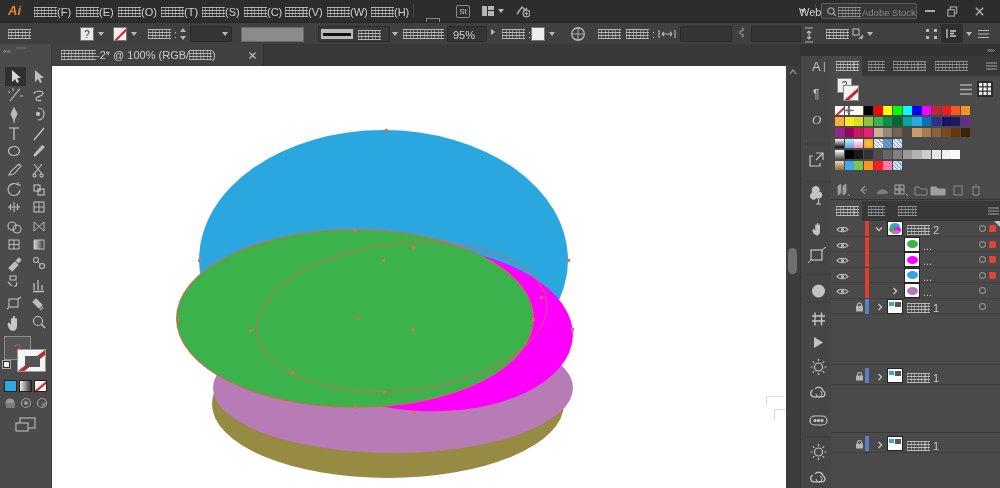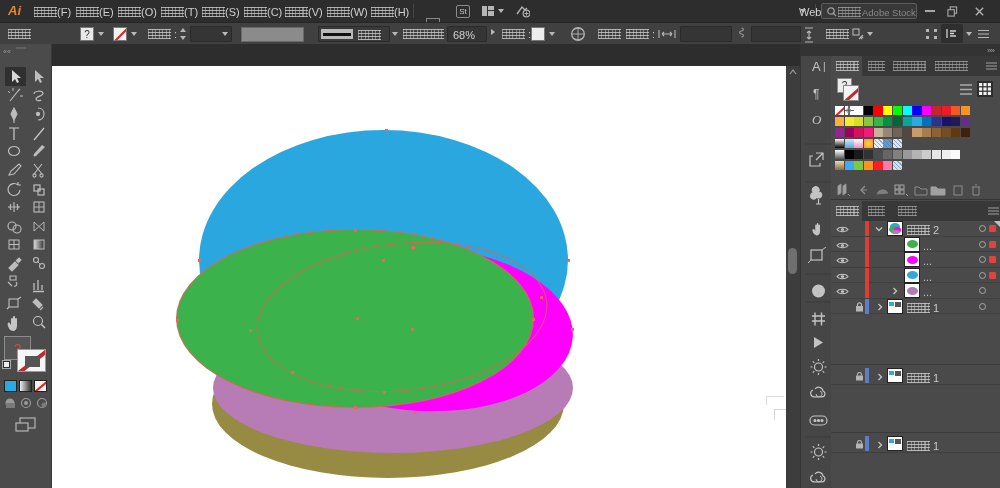--- a/index.html
+++ b/index.html
@@ -110,21 +110,21 @@
  <div class="chev" style="left:222px;top:9px;"></div>
  <div class="abs" style="left:241px;top:4px;width:63px;height:15px;background:#8b8b8b;border:1px solid #6a6a6a;"></div>
  <div class="abs" style="left:318px;top:3px;width:72px;height:16px;background:#3a3a3a;border:1px solid #2a2a2a;">
    <div class="abs" style="left:2px;top:2px;width:32px;height:10px;background:#b9b9b9;"></div>
    <div class="abs" style="left:4px;top:6px;width:28px;height:3px;background:#111;"></div>
    <span class="cj w2" style="position:absolute;left:39px;top:3px;"></span>
  </div>
  <div class="chev" style="left:392px;top:9px;"></div>
  <div class="lbl" style="left:403px;"><span class="cj w4v"></span> :</div>
  <div class="inbox" style="left:447px;top:3px;width:40px;height:16px;color:#cfcfcf;">
-        <span style="position:absolute;left:5px;top:2px;">68%</span>
+        <span style="position:absolute;left:5px;top:2px;">95%</span>
       </div>
  <div class="abs" style="left:491px;top:6px;width:5px;height:8px;">
         <div style="border:3px solid transparent;border-left:4px solid #b9b9b9;width:0;"></div>
       </div>
  <div class="lbl" style="left:502px;"><span class="cj w2"></span> :</div>
  <div class="abs" style="left:531px;top:4px;width:14px;height:14px;background:#ededed;border:1px solid #777;"></div>
  <div class="chev" style="left:549px;top:9px;"></div>
  <svg class="abs" style="left:570px;top:3px" width="16" height="16" viewBox="0 0 16 16">
         <circle cx="8" cy="8" r="6.3" fill="none" stroke="#b5b5b5" stroke-width="1.3"></circle>
         <path d="M8 1.7 V14.3 M1.7 8 H14.3 M3.5 3.5 A9 9 0 0 1 12.5 3.5 M3.5 12.5 A9 9 0 0 0 12.5 12.5" stroke="#b5b5b5" stroke-width="0.9" fill="none"></path>
@@ -280,20 +280,28 @@
         <circle cx="23" cy="7" r="2" fill="#9a9a9a"></circle>
   <circle cx="39" cy="7" r="4.5" fill="none" stroke="#9a9a9a" stroke-width="1.2"></circle>
         <circle cx="41" cy="9" r="2.5" fill="#7a7a7a"></circle>
  </svg>
 
  <svg class="abs" style="left:14px;top:372px" width="24" height="18" viewBox="0 0 24 18">
   <rect x="6" y="2" width="15" height="10" fill="none" stroke="#b5b5b5" stroke-width="1.2"></rect>
   <rect x="2" y="7" width="12" height="8" fill="#4b4b4b" stroke="#b5b5b5" stroke-width="1.2"></rect>
  </svg>
 </div>
+<div class="abs" id="tabbar">
+      <div id="tab1">
+  <span style="position:absolute;left:9px;top:5px;"><span class="cj w3"></span>-2* @ 100% (RGB/<span class="cj w2"></span>)</span>
+  <svg style="position:absolute;left:196px;top:7px" width="9" height="9" viewBox="0 0 9 9">
+          <path d="M1.5 1.5 L7.5 7.5 M7.5 1.5 L1.5 7.5" stroke="#b9b9b9" stroke-width="1.3"></path>
+        </svg>
+</div>
+    </div>
 <div class="abs" id="canvas">
  <div class="ell" style="left:160px;top:264px;width:352px;height:148px;background:#978b43;"></div>
  <div class="ell" style="left:161px;top:257px;width:360px;height:130px;background:#b77bb5;"></div>
  <div class="ell" style="left:147px;top:64px;width:369px;height:260px;background:#2ba7e0;"></div>
  <div class="ell" style="left:221px;top:181px;width:300px;height:164px;background:#ff00ff;transform:rotate(3deg);"></div>
  <div class="ell" style="left:124px;top:163px;width:358px;height:179px;background:#3cb24c;border:1px solid rgba(228,96,86,0.9);"></div>
  <div class="ell" style="left:204px;top:177px;width:292px;height:148px;border:1px solid rgba(222,98,88,0.85);transform:rotate(-6deg);"></div>
 
  <div class="abs" style="left:714px;top:330px;width:18px;height:1px;background:#dcdcdc;"></div>
  <div class="abs" style="left:714px;top:330px;width:1px;height:9px;background:#dcdcdc;"></div>

